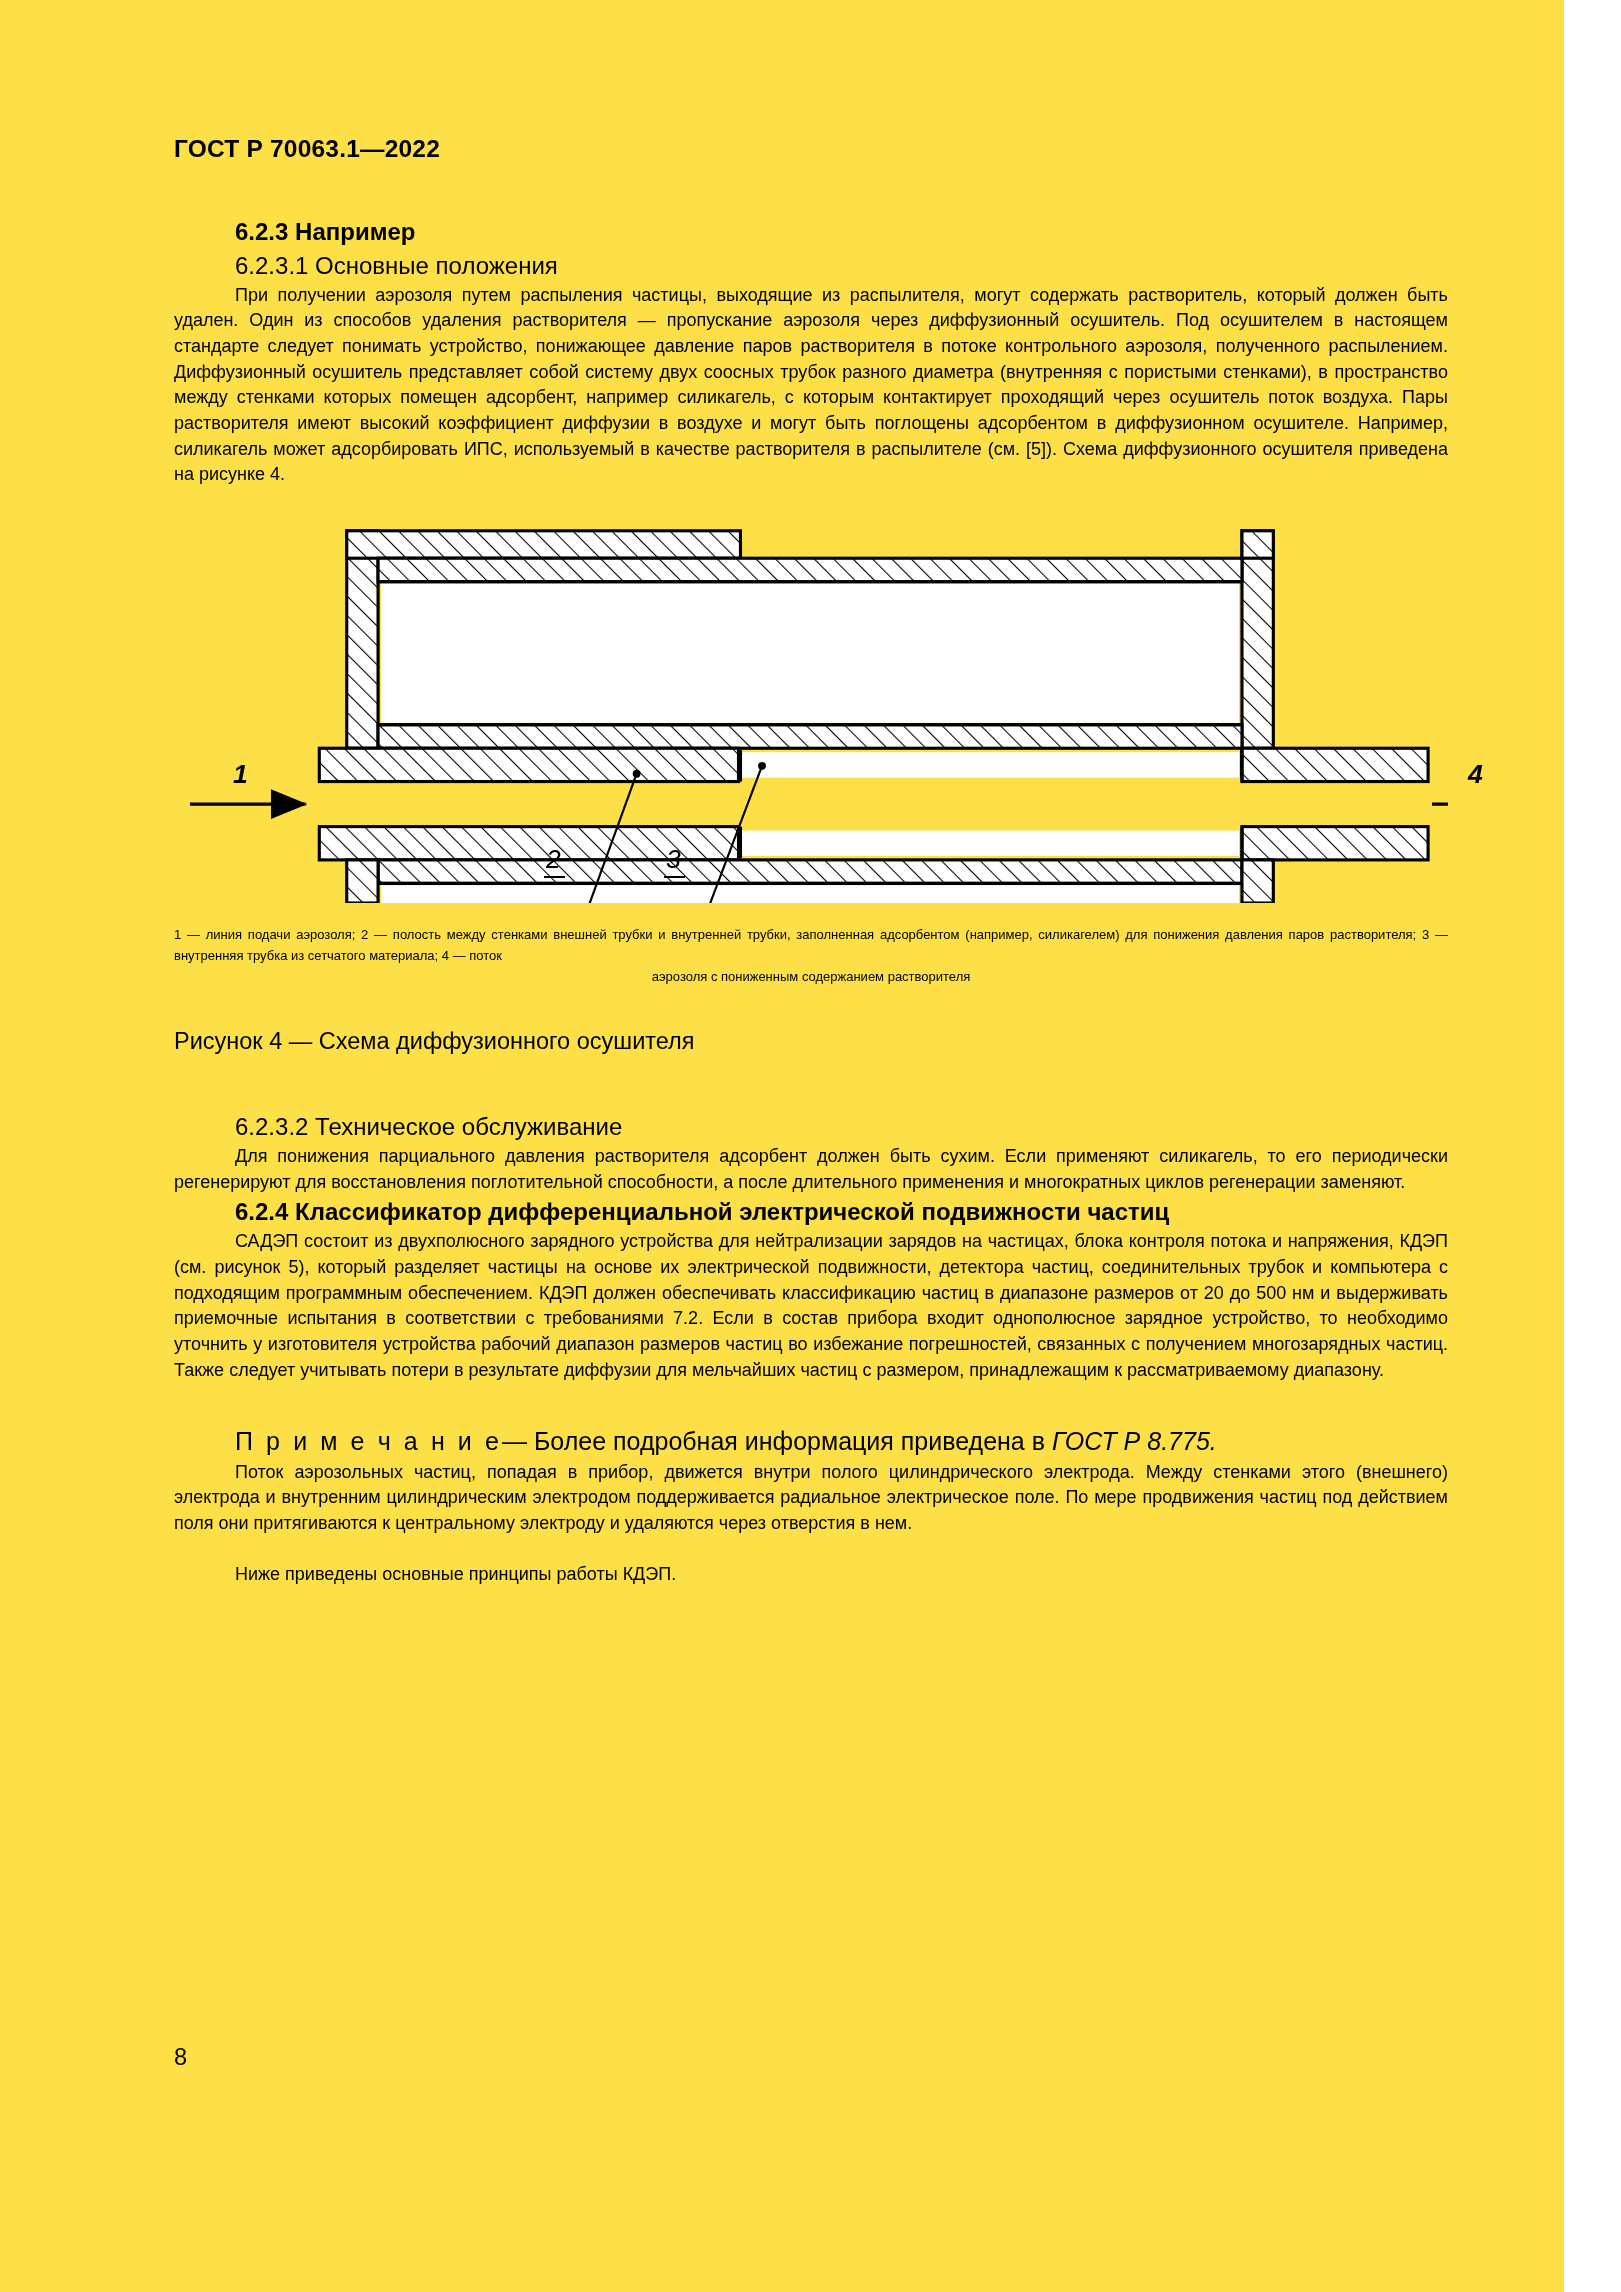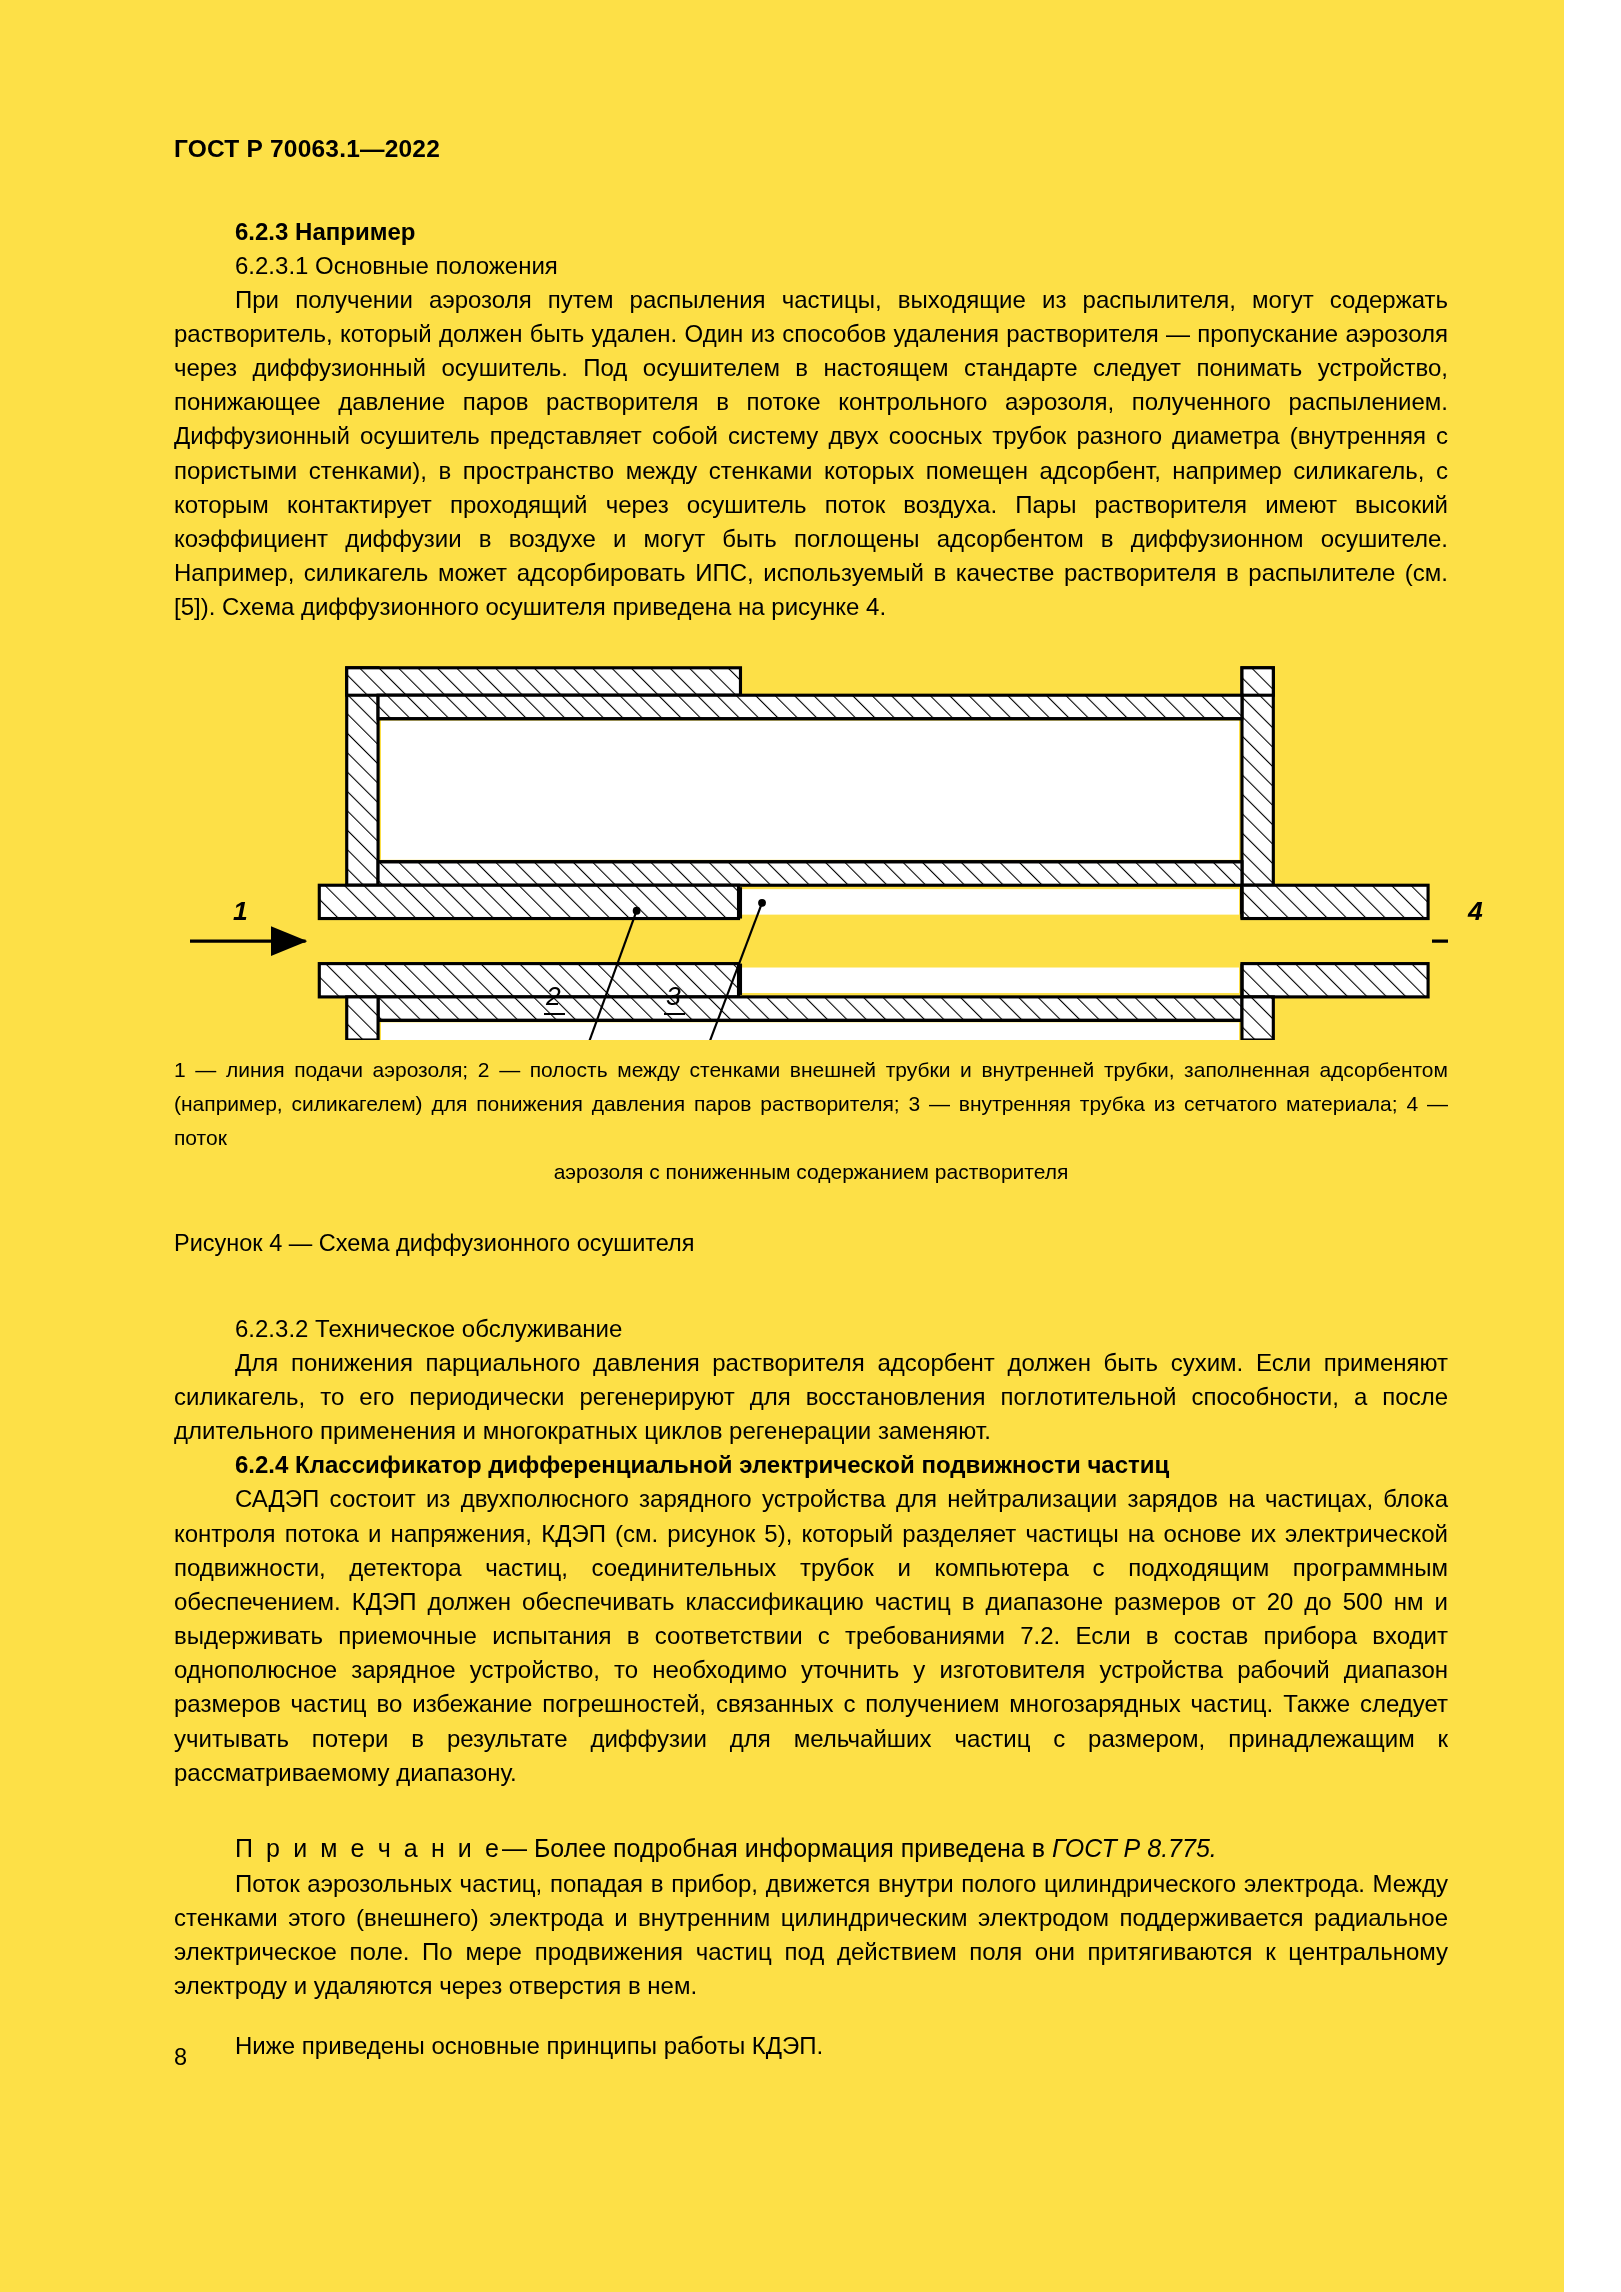--- a/index.html
+++ b/index.html
@@ -39,21 +39,21 @@
     padding: 0 0 0 61px;
     line-height: 1.42;
   }
   .h-plain {
     font-size: 24px;
     margin: 0;
     padding: 0 0 0 61px;
     line-height: 1.42;
   }
   p.body {
-    font-size: 24px;
+    font-size: 18px;
     margin: 0;
     text-align: justify;
     text-indent: 61px;
     line-height: 1.425;
     hyphens: manual;
   }
   .note {
     font-size: 25px;
     margin: 41px 0 0 0;
     text-indent: 61px;
@@ -69,24 +69,24 @@
     margin: 33px 0 0 0;
   }
   .figure-canvas {
     position: relative;
     width: 1274px;
     height: 382px;
   }
   .figure-canvas svg { display: block; }
 
   .fig-legend {
-    font-size: 21px;
+    font-size: 13px;
     line-height: 1.62;
     text-align: justify;
-    margin: 13px 0 0 0;
+    margin: 21px 0 0 0;
   }
   .fig-legend .last {
     display: block;
     text-align: center;
   }
   .fig-caption {
     font-size: 23.5px;
     margin: 41px 0 10px 0;
   }
   .gap-after-fig { height: 45px; }

